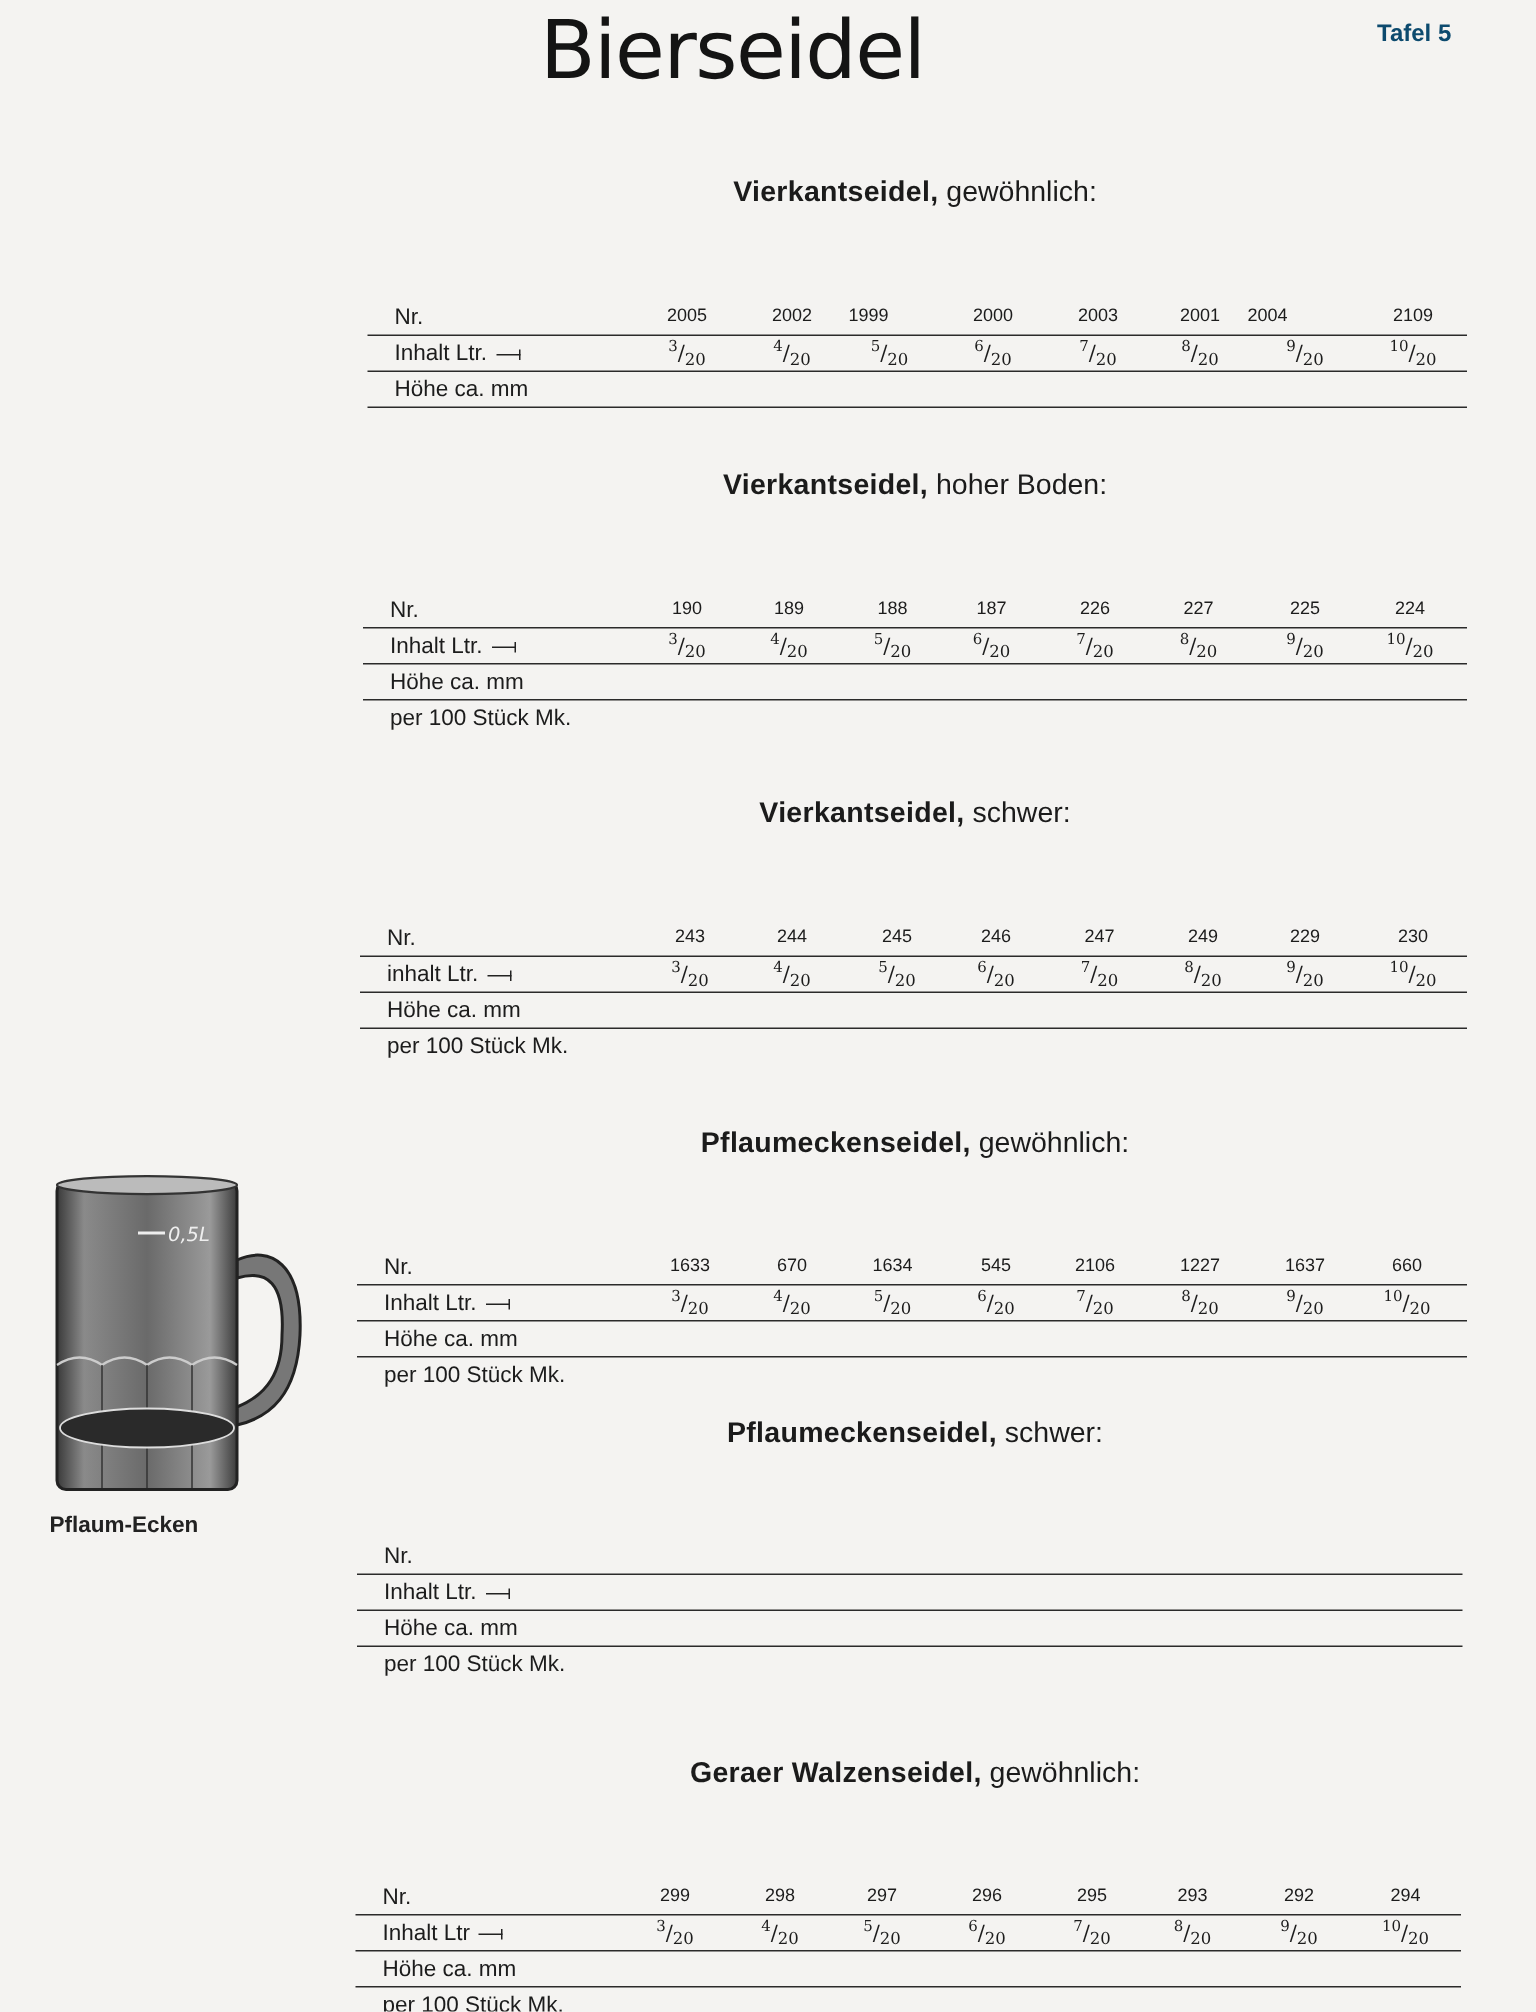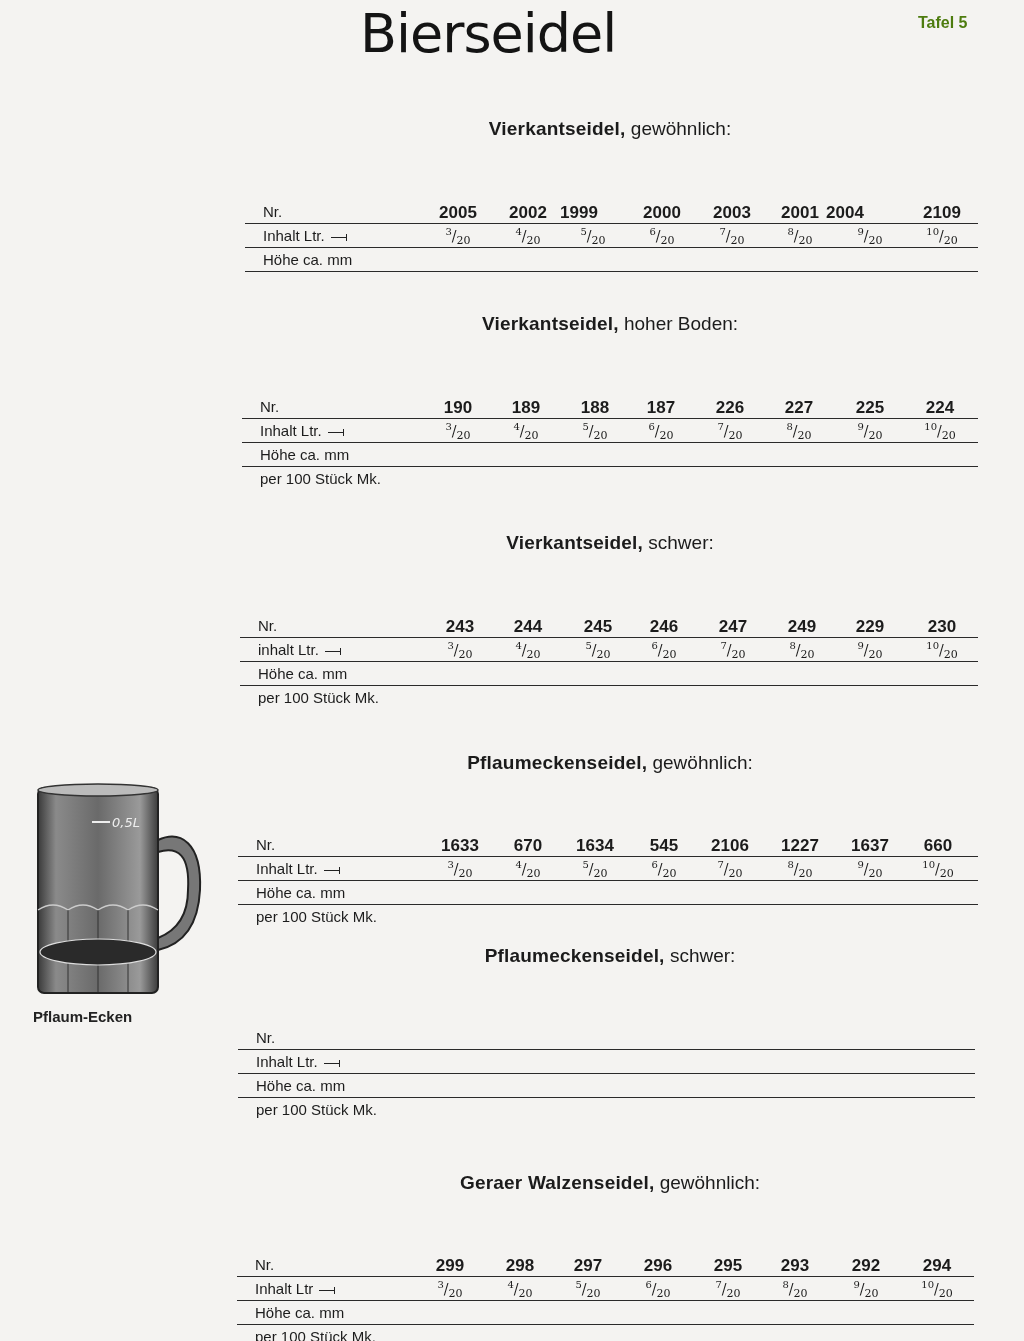--- a/index.html
+++ b/index.html
@@ -10,21 +10,21 @@
     color: #1c1c1c;
   }
   .page-title {
     position: absolute; left: 360px; top: 2px;
     font-family: "DejaVu Sans", sans-serif;
     font-size: 54px; font-weight: normal; letter-spacing: -1px;
     color: #141414;
   }
   .tafel {
     position: absolute; left: 918px; top: 14px;
-    font-size: 16px; font-weight: bold; color: #4d7c0f;
+    font-size: 16px; font-weight: bold; color: #0c4a6e;
   }
   .section { position: absolute; left: 0; width: 1024px; }
   .section-title {
     position: absolute; top: 0; left: 0; width: 1220px;
     text-align: center; font-size: 19px; color: #1b1b1b;
   }
   .section-title .main { font-weight: bold; letter-spacing: 0.2px; }
   .section-title .sub { font-weight: normal; }
   .tbl { position: absolute; margin-top: 28px; }
   .row {
@@ -33,21 +33,21 @@
   }
   .row .lbl {
     position: absolute; left: 18px; top: 3px; white-space: nowrap;
   }
   .row.line::after {
     content: ""; position: absolute; left: 0; right: 0; bottom: 0;
     border-bottom: 1.5px solid #2a2a2a;
   }
   .cell {
     position: absolute; top: 3px; width: 60px; text-align: center;
-    font-size: 17px; font-weight: bold;
+    font-size: 12px; font-weight: normal;
   }
   .frac {
     position: absolute; top: 2px; width: 60px; text-align: center;
     font-family: "DejaVu Serif", serif; font-size: 14px; white-space: nowrap;
   }
   .frac sup { font-size: 10px; vertical-align: 6px; }
   .frac sub { font-size: 11px; vertical-align: -3px; }
   .len-icon {
     display: inline-block; width: 16px; height: 8px; margin-left: 6px;
     position: relative; vertical-align: middle;

